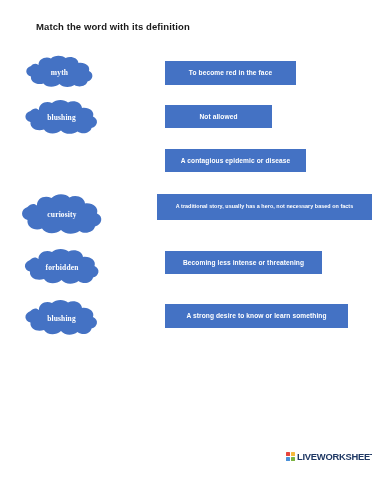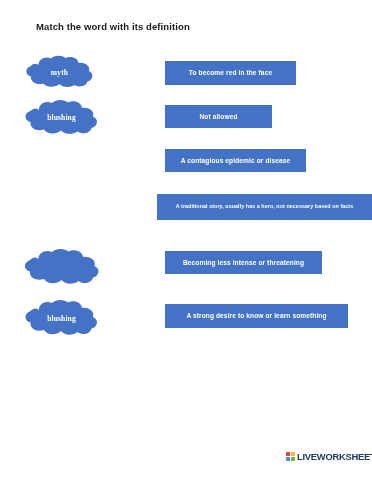--- a/index.html
+++ b/index.html
@@ -131,27 +131,36 @@
   <div class="cloud" style="left:22px; top:99px; width:79px; height:36px;">
     <svg viewBox="0 0 158 72" preserveAspectRatio="none">
       <path fill="#4472c4" d="M34 22 C33 9, 48 2, 60 8 C68 0, 85 0, 92 7 C104 1, 119 7, 120 18
         C134 16, 146 25, 142 35 C154 40, 152 55, 139 58 C137 68, 121 72, 111 65
         C101 72, 85 71, 78 63 C67 72, 50 70, 44 61 C30 66, 15 58, 17 46 C4 43, 3 28, 17 24 C22 18, 29 17, 34 22 Z"></path>
     </svg>
     <div class="cloud-label">blushing</div>
   </div>
 
 
+  <div class="cloud" style="left:18px; top:193px; width:88px; height:42px;">
+    <svg viewBox="0 0 176 84" preserveAspectRatio="none">
+      <path fill="#4472c4" d="M38 25 C37 10, 54 3, 67 10 C76 0, 95 0, 103 9 C117 2, 133 9, 134 21
+        C149 19, 162 29, 158 41 C171 46, 169 63, 154 67 C152 78, 134 84, 123 76
+        C112 84, 94 83, 86 74 C74 84, 55 82, 48 71 C33 77, 17 68, 19 54 C5 50, 4 33, 19 28 C25 21, 33 20, 38 25 Z"></path>
+    </svg>
+    <div class="cloud-label">curiosity</div>
+  </div>
 
   <div class="cloud" style="left:21px; top:248px; width:82px; height:37px;">
     <svg viewBox="0 0 164 74" preserveAspectRatio="none">
       <path fill="#4472c4" d="M35 22 C34 9, 50 2, 62 8 C70 0, 88 0, 95 7 C107 1, 123 7, 124 18
         C139 16, 151 26, 147 36 C159 41, 157 56, 144 59 C142 70, 125 74, 115 66
         C105 74, 88 73, 81 64 C70 74, 52 72, 46 62 C31 67, 16 59, 18 47 C5 44, 4 29, 18 24 C23 18, 30 17, 35 22 Z"></path>
     </svg>
+    <div class="cloud-label">forbidden</div>
   </div>
 
   <div class="cloud" style="left:22px; top:299px; width:79px; height:37px;">
     <svg viewBox="0 0 158 74" preserveAspectRatio="none">
       <path fill="#4472c4" d="M34 22 C33 9, 48 2, 60 8 C68 0, 85 0, 92 7 C104 1, 119 7, 120 18
         C134 16, 146 26, 142 36 C154 41, 152 56, 139 59 C137 70, 121 74, 111 66
         C101 74, 85 73, 78 64 C67 74, 50 72, 44 62 C30 67, 15 59, 17 47 C4 44, 3 29, 17 24 C22 18, 29 17, 34 22 Z"></path>
     </svg>
     <div class="cloud-label">blushing</div>
   </div>

